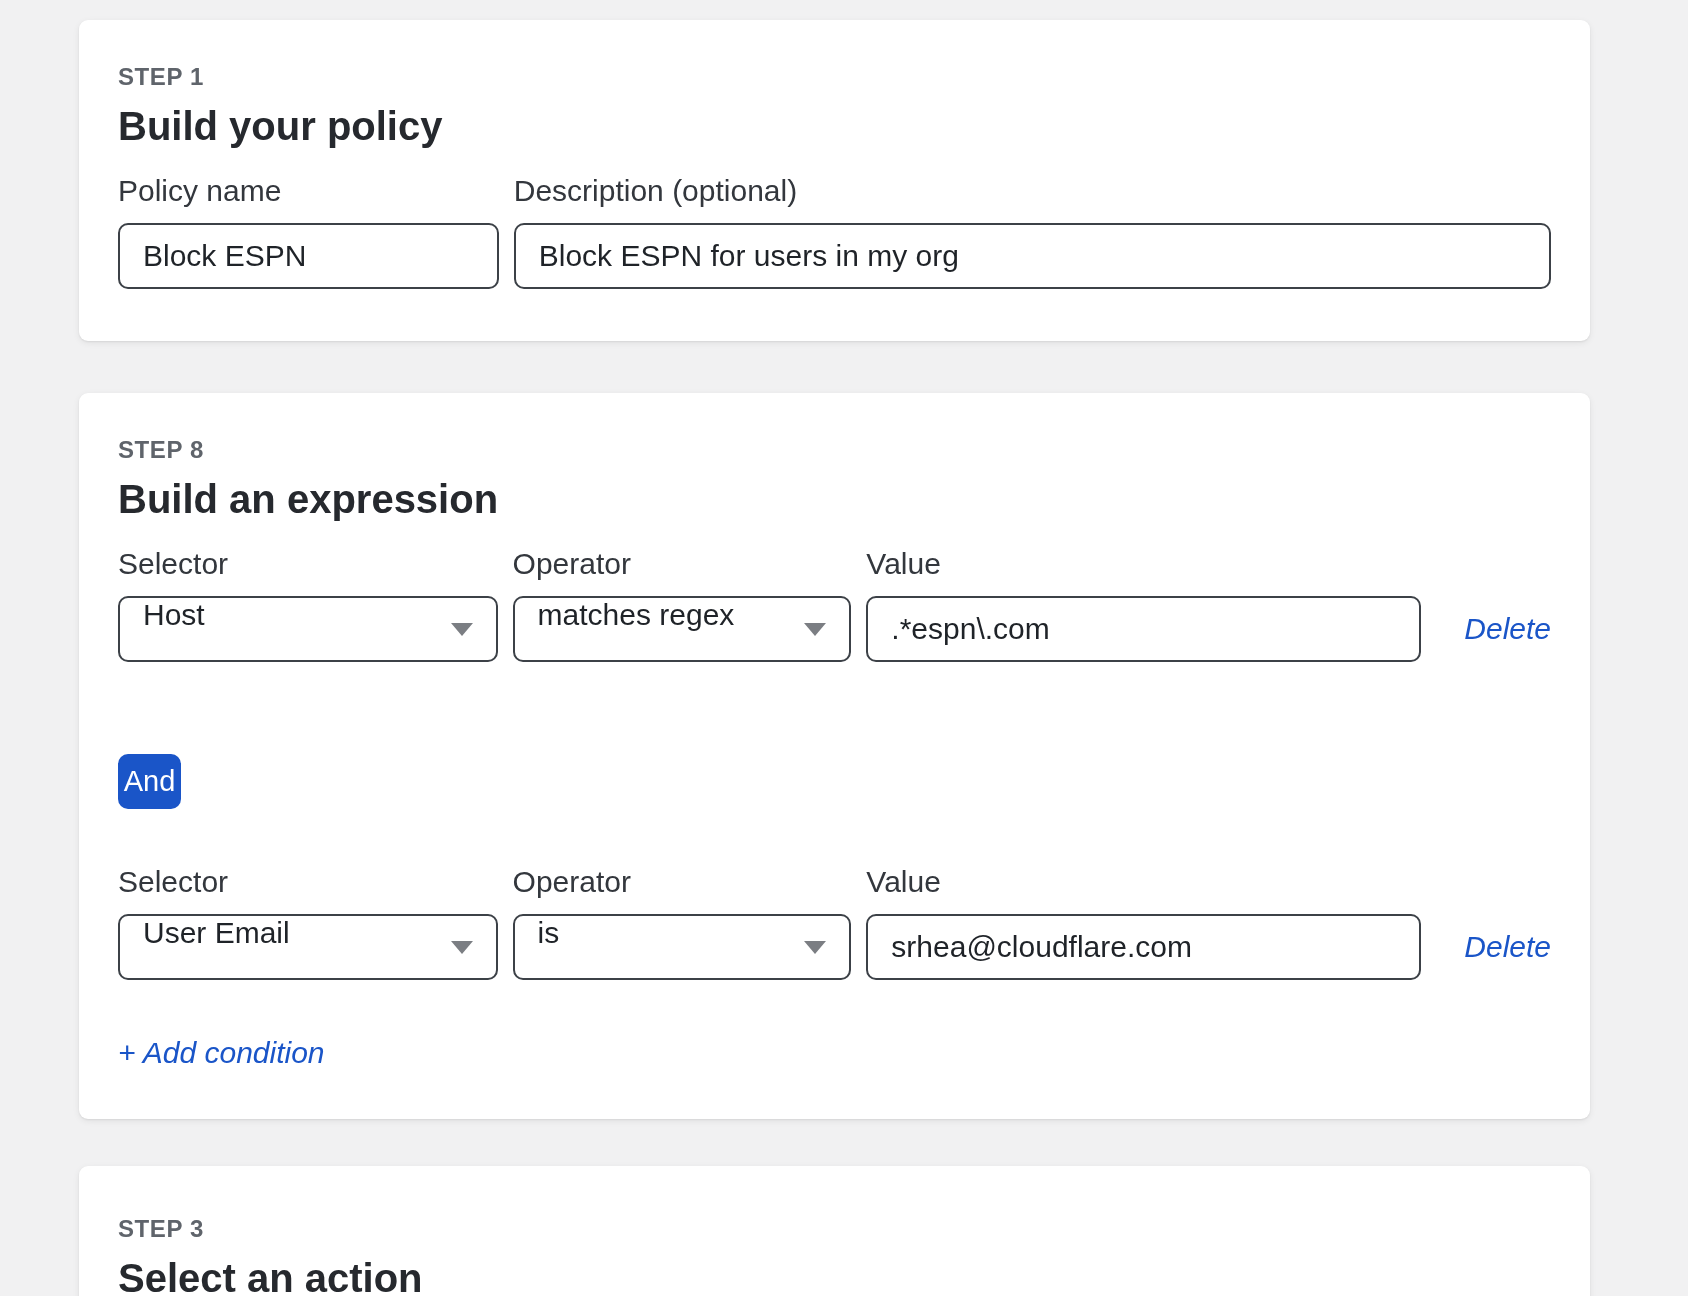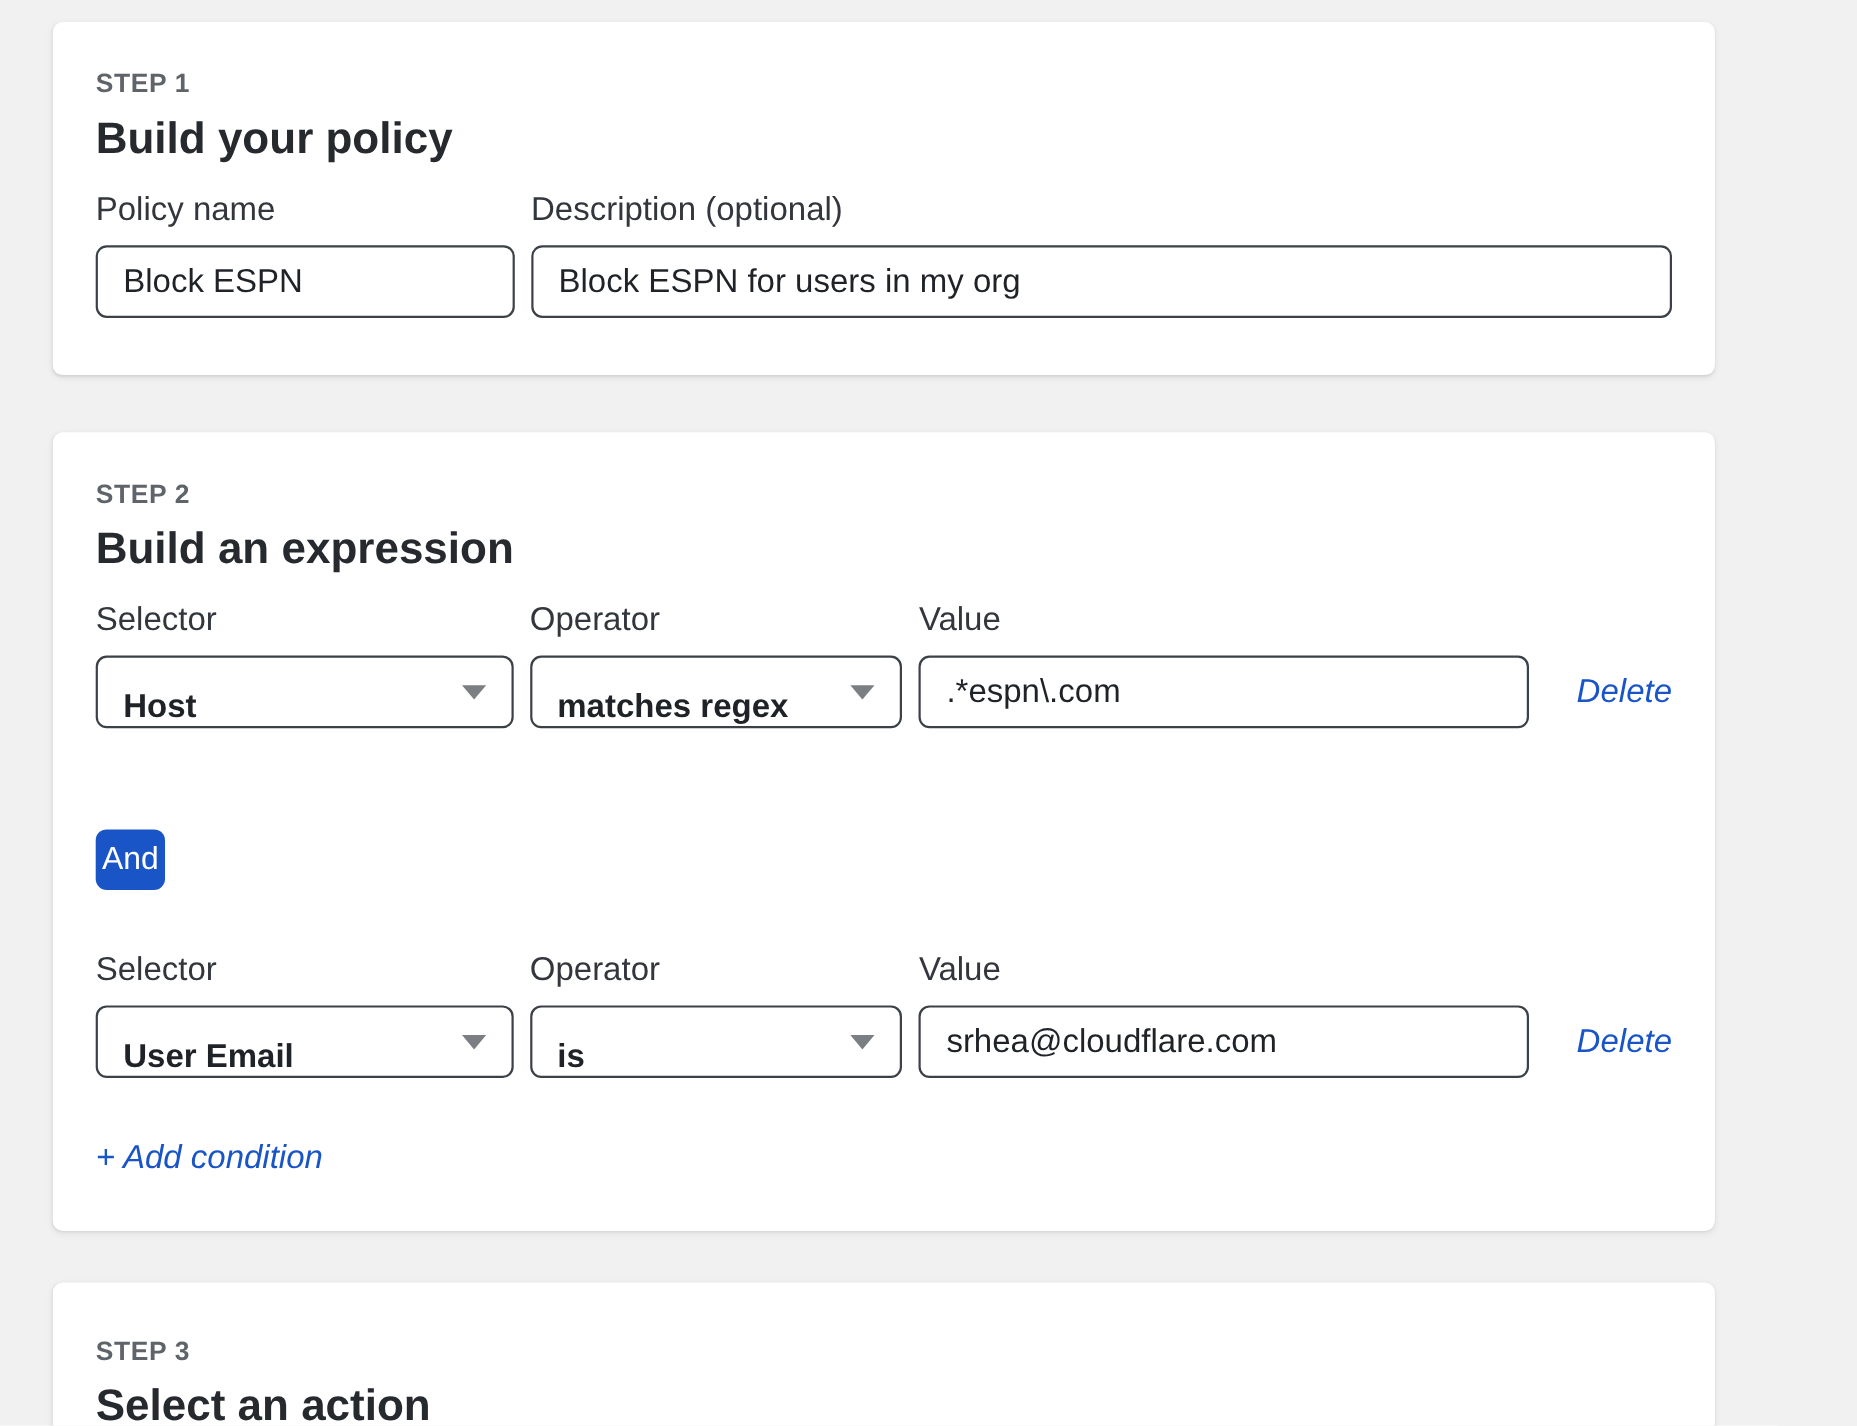--- a/index.html
+++ b/index.html
@@ -10,21 +10,21 @@
     color: #26292e;
   }
   .page {
     position: relative;
     width: 1688px;
     height: 1296px;
     overflow: hidden;
   }
   .card {
     position: absolute;
-    left: 48px;
+    left: 79px;
     width: 1511px;
     background: #ffffff;
     border-radius: 9px;
     box-shadow: 0 1px 2px rgba(0,0,0,0.07), 0 2px 7px rgba(0,0,0,0.07);
     padding: 43px 39px;
   }
   .card-step1 { top: 20px;  height: 321px; }
   .card-step2 { top: 393px; height: 726px; }
   .card-step3 { top: 1166px; height: 260px; padding-top: 49px; }
 
@@ -71,24 +71,23 @@
   }
 
   .dropdown {
     position: relative;
     height: 66px;
     width: 100%;
     border: 2px solid #3c4147;
     border-radius: 10px;
     background: #ffffff;
     display: flex;
-    align-items: flex-end;
+    align-items: flex-start;
     padding: 0 60px 0 23px;
     cursor: pointer;
-    font-weight: bold;
   }
   .dropdown-text { font-size: 30px; color: #1f2328; }
   .caret {
     position: absolute;
     right: 23px;
     top: 50%;
     margin-top: -6px;
     width: 0; height: 0;
     border-left: 11px solid transparent;
     border-right: 11px solid transparent;
@@ -140,21 +139,21 @@
         <input class="text-input" type="text" value="Block ESPN" style="">
       </div>
       <div class="field-col col-desc">
         <label class="field-label">Description (optional)</label>
         <input class="text-input" type="text" value="Block ESPN for users in my org" style="">
       </div>
     </div>
   </section>
 
   <section class="card card-step2">
-    <div class="step-label">STEP 2</div>
+    <div class="step-label">STEP 8</div>
     <h1 class="card-title">Build an expression</h1>
 
     
     <div class="fields-row">
       <div class="field-col col-selector">
         <label class="field-label">Selector</label>
         <div class="dropdown">
           <span class="dropdown-text">Host</span>
           <span class="caret"></span>
         </div>

